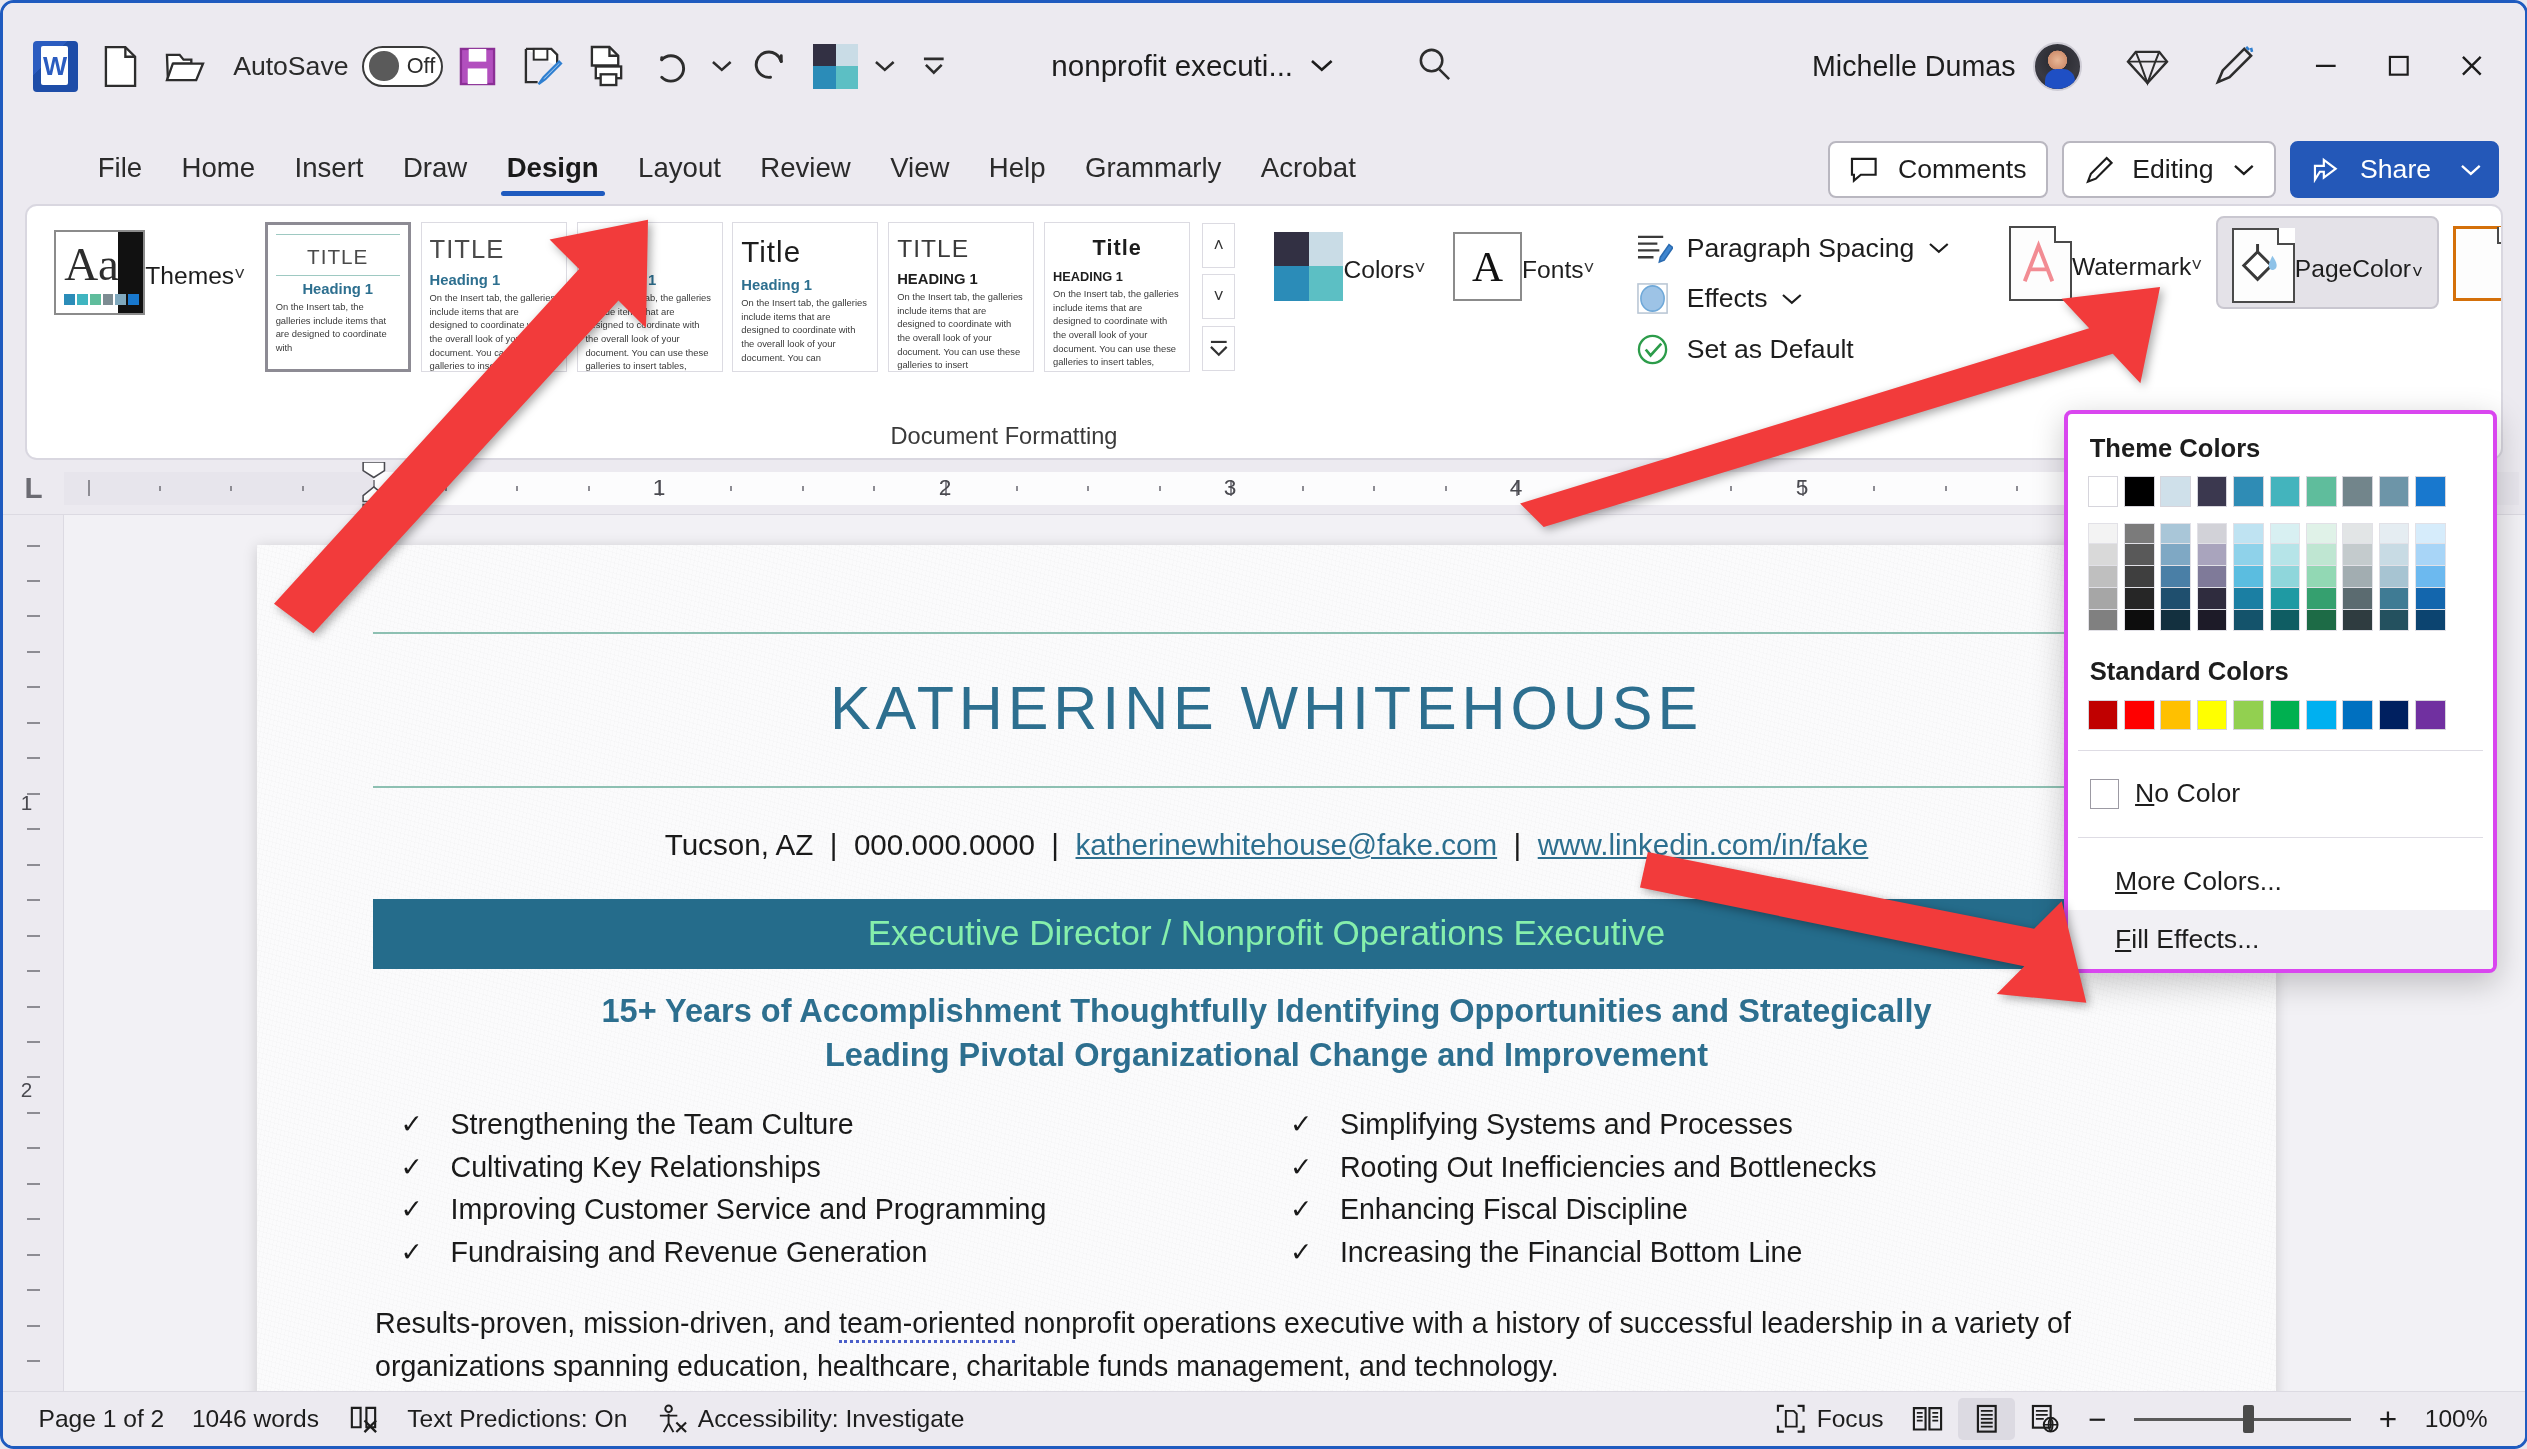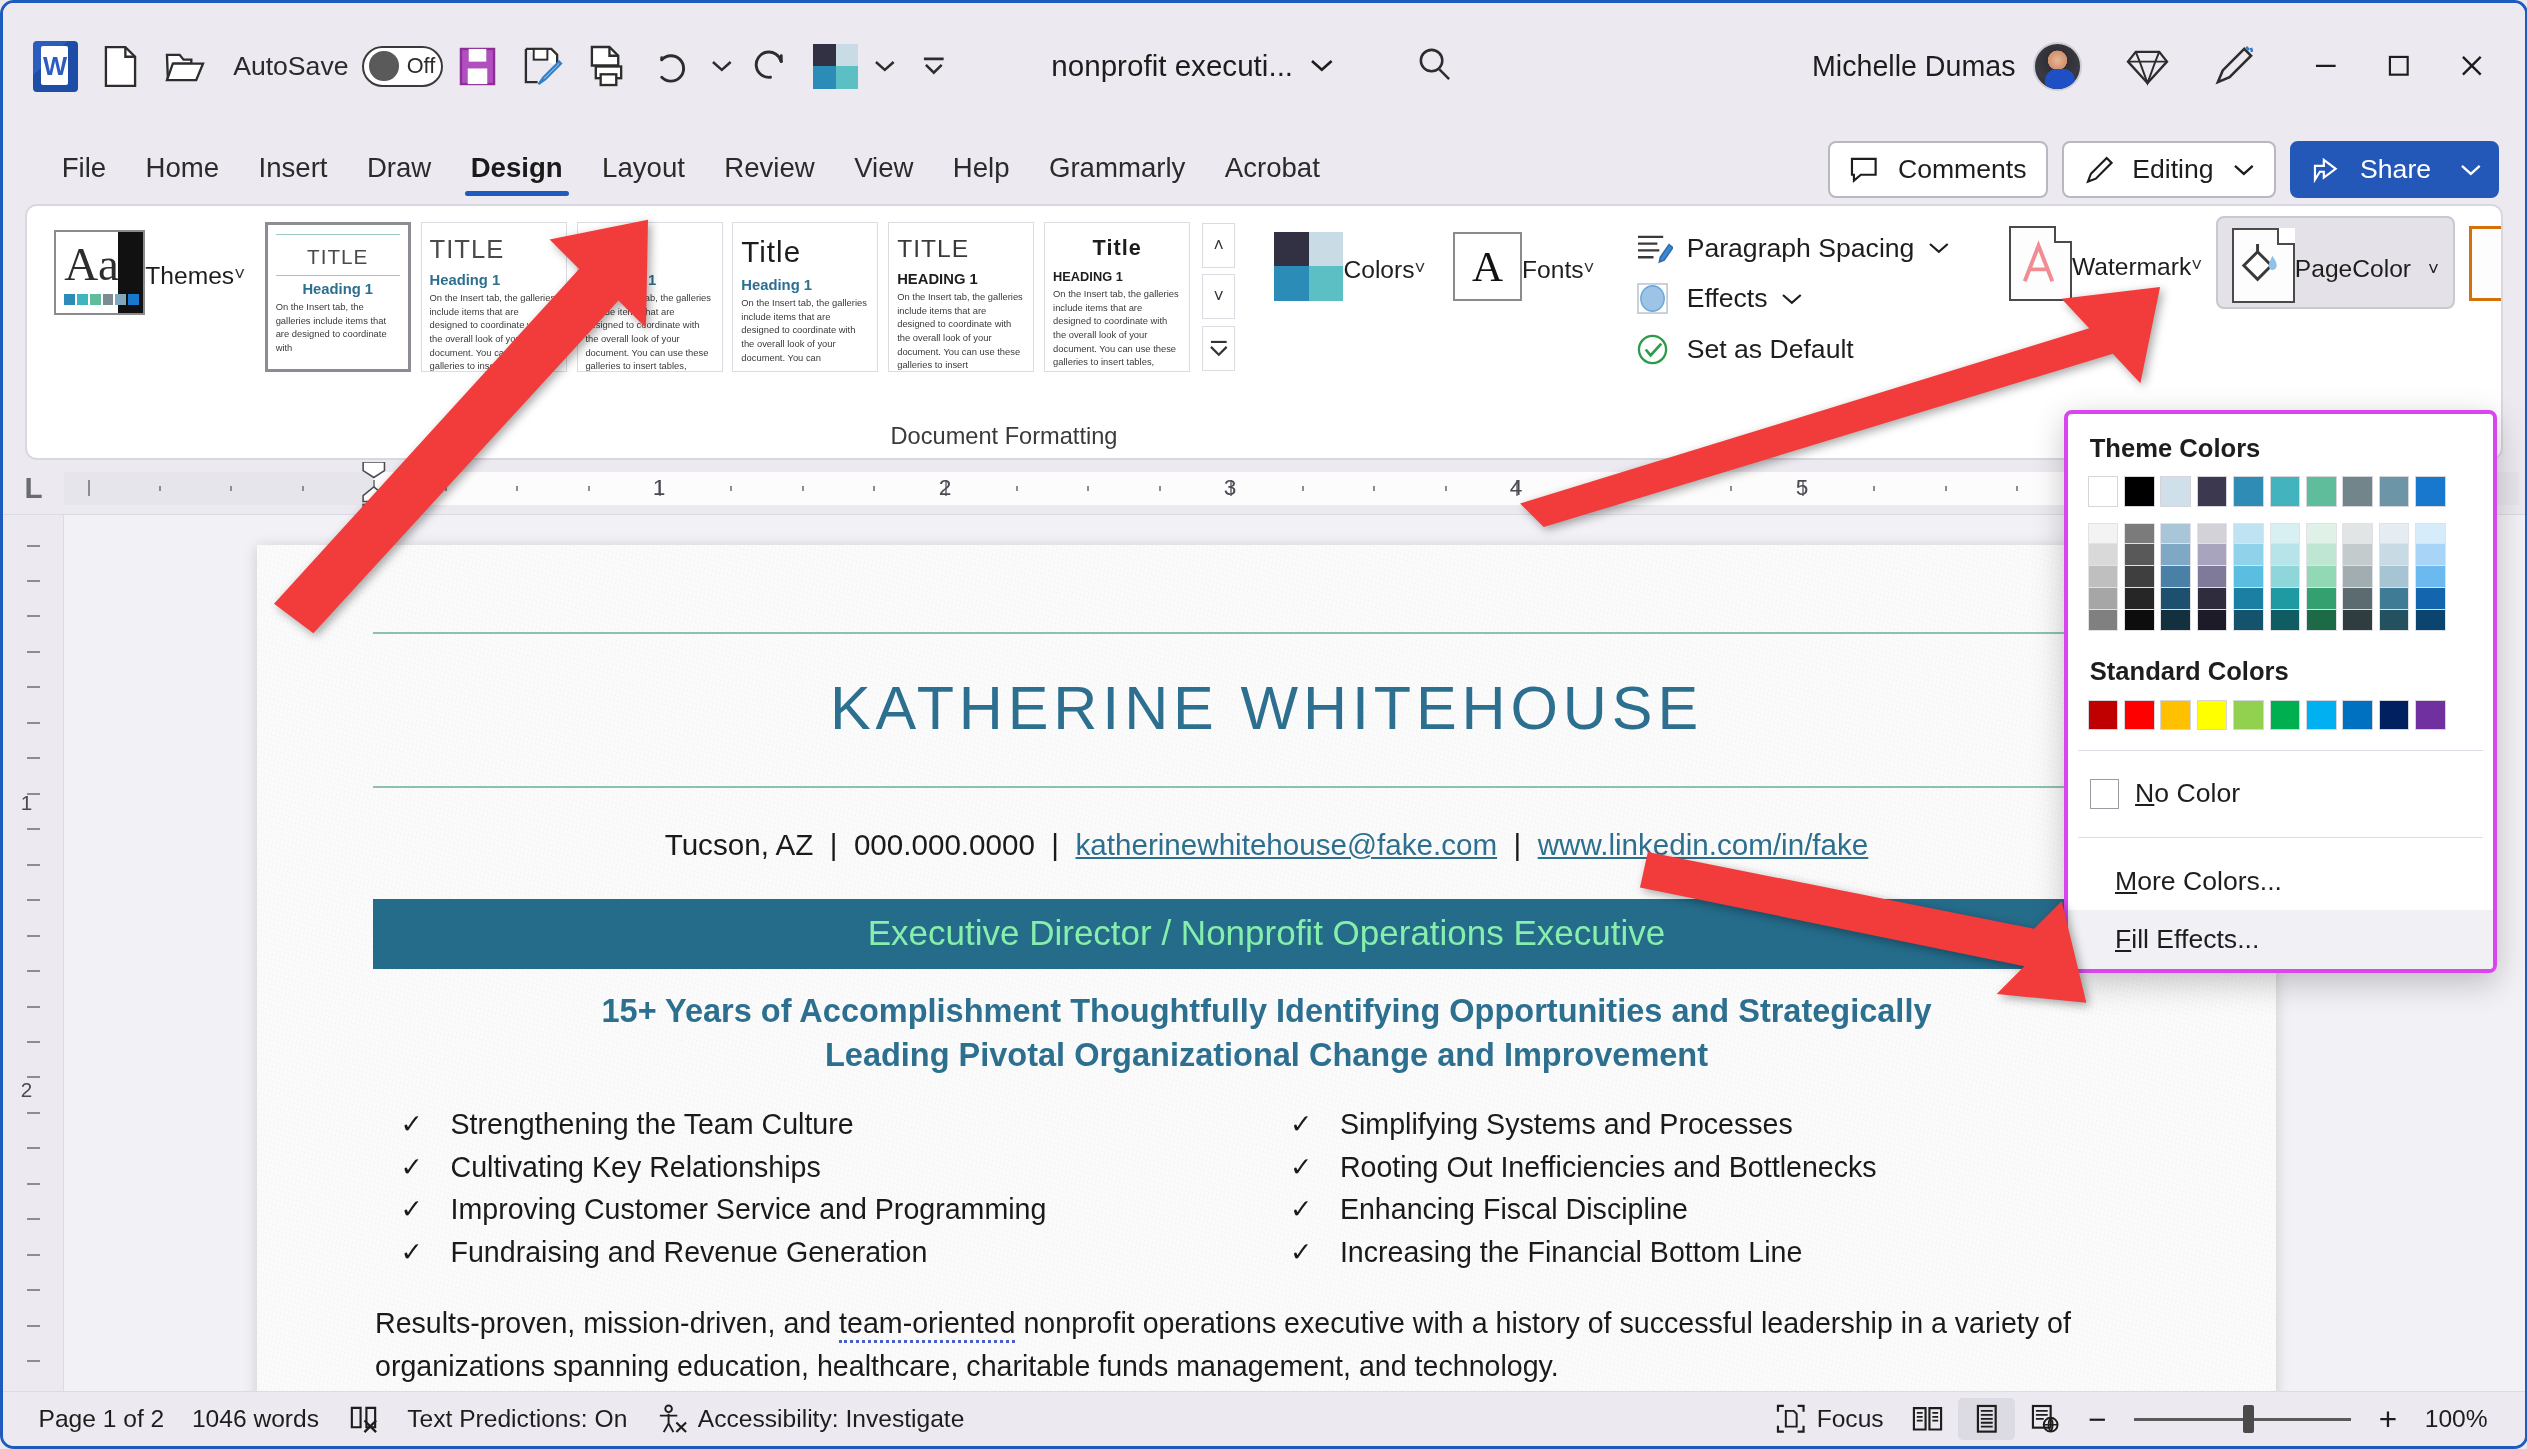--- a/index.html
+++ b/index.html
@@ -70,20 +70,21 @@
     content:""; position:absolute; left:9.9px; bottom:0; width:29.6px; height:19.7px;
     background:#1f4fc4; border-radius:11.8px 11.8px 0 0;
   }
   .win-btns { display:flex; align-items:center; gap:2px; margin-left:27.6px; padding-right:17.7px;}
   .win-btn { width:71px; height:63px; display:flex; align-items:center; justify-content:center; cursor:pointer; border-radius:3.9px;}
 
   
   .tabbar {
     height: 69px; display:flex; align-items:flex-end; padding: 0 25.6px 0 39px;
     background:#eceaf0;
+    margin-left:36px;
   }
   .tab {
     font-size: 27.6px; color:#2b2b2b; padding: 7.9px 19.7px 13.8px; cursor:pointer;
     position:relative; white-space:nowrap; border-radius:5.9px 5.9px 0 0;
   }
   .tab.active { font-weight:bold; color:#1a1a1a; }
   .tab.active::after {
     content:""; position:absolute; left:13.8px; right:13.8px; bottom:2px; height:4.9px;
     background:#1f5bbf; border-radius:3px;
   }
@@ -572,21 +573,21 @@
 
         <div class="bigbtn active">
           <div class="pg-ico">
             <svg width="59" height="71" viewBox="0 0 60 72" style="position:absolute;left:-2px;top:2px">
               <path d="M12 34l14-14 14 14-14 14z" fill="#fff" stroke="#3a3a3a" stroke-width="3"></path>
               <path d="M26 12v10" stroke="#3a3a3a" stroke-width="3"></path>
               <path d="M41 24c5 7 6 12 2 14-4 2-7-2-5-7z" fill="#8ec2e8"></path>
             </svg>
           </div>
           <span class="cap">Page</span>
-          <span class="cap" style="margin-top:8px;display:flex;gap:17px;align-items:center">
+          <span class="cap" style="margin-top:8px;display:flex;gap:1px;align-items:flex-end">
             <span>Color</span>
             <span style="font-size:18.7px">˅</span>
           </span>
         </div>
 
         <div class="bigbtn">
           <div class="pg-ico borders"></div>
           <span class="cap">Page</span>
           <span class="cap" style="margin-top:0">Borders</span>
         </div>

